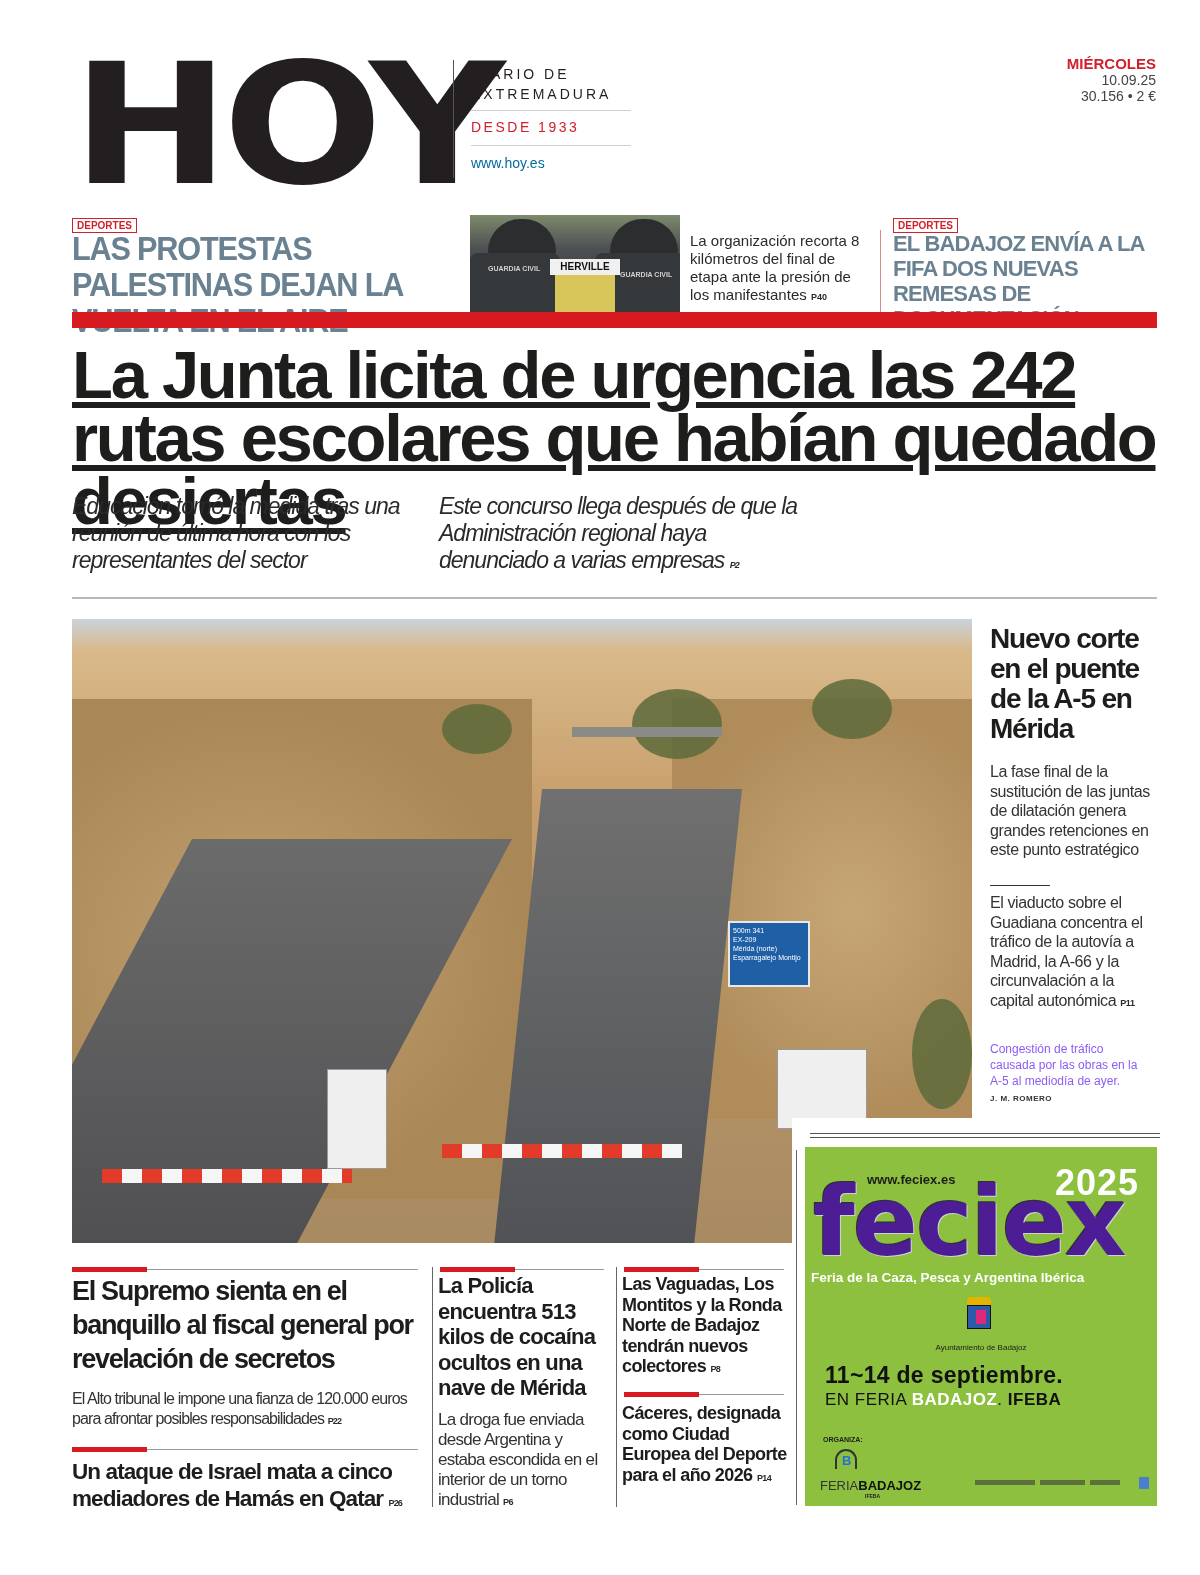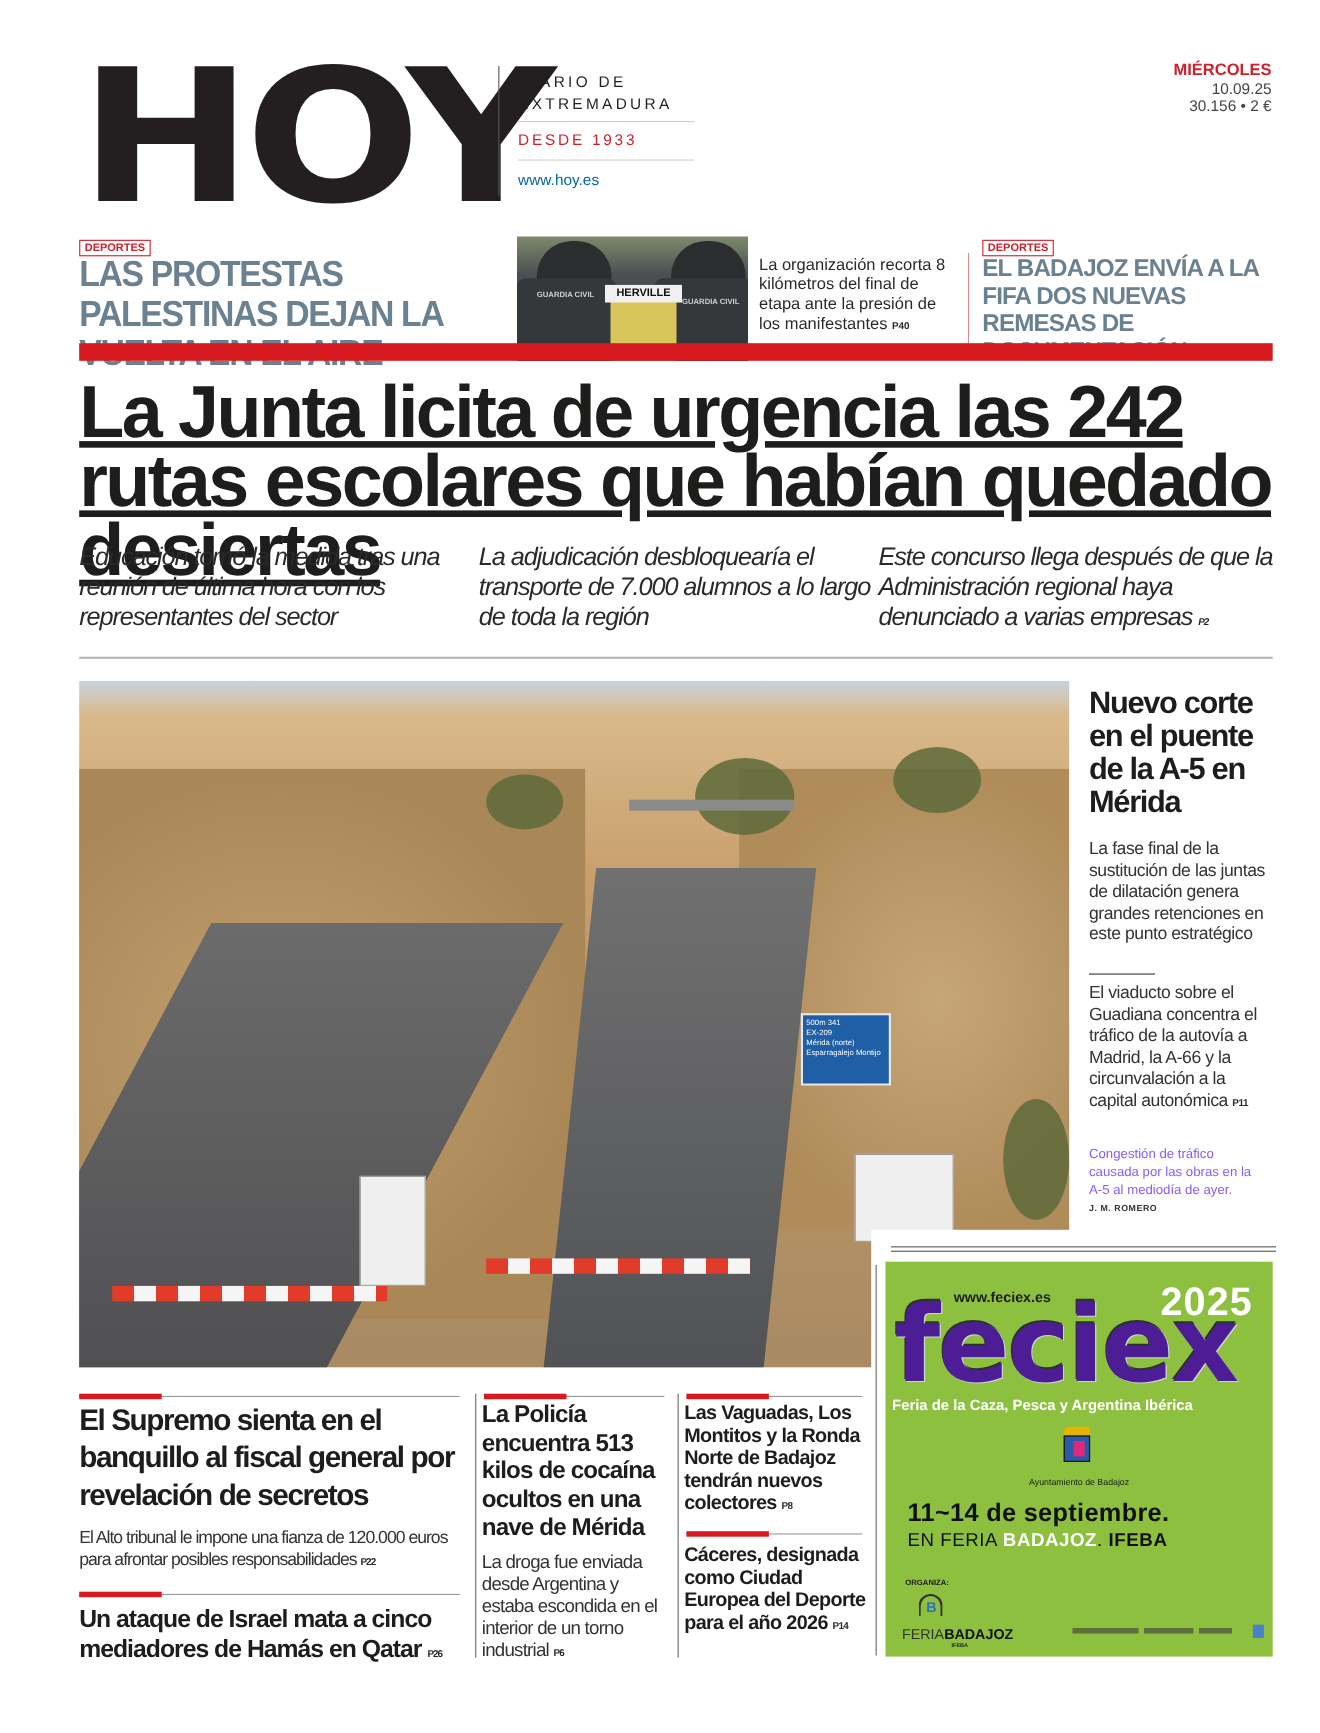--- a/index.html
+++ b/index.html
@@ -171,21 +171,20 @@
 <div class="abs teaser-head teaser3-head">
   <span>EL BADAJOZ ENVÍA A LA FIFA DOS NUEVAS REMESAS DE DOCUMENTACIÓN</span>
   <span class="pg" style="text-transform:none;color:#2a2a2a;letter-spacing:0">P39</span>
 </div>
 
 <div class="abs red-bar"></div>
 
 <div class="abs main-head">La Junta licita de urgencia las 242 rutas escolares que habían quedado desiertas</div>
 <div class="abs subs">
   <div class="sub">Educación tomó la medida tras una reunión de última hora con los representantes del sector</div>
-  <div class="sub">La adjudicación desbloquearía el transporte de 7.000 alumnos a lo largo de toda la región</div>
   <div class="sub">
     <span>Este concurso llega después de que la Administración regional haya denunciado a varias empresas</span>
     <span class="pg">P2</span>
   </div>
 </div>
 <div class="abs rule-gray"></div>
 
 <div class="abs main-photo">
   <div class="hill-l"></div>
   <div class="hill-r"></div>

